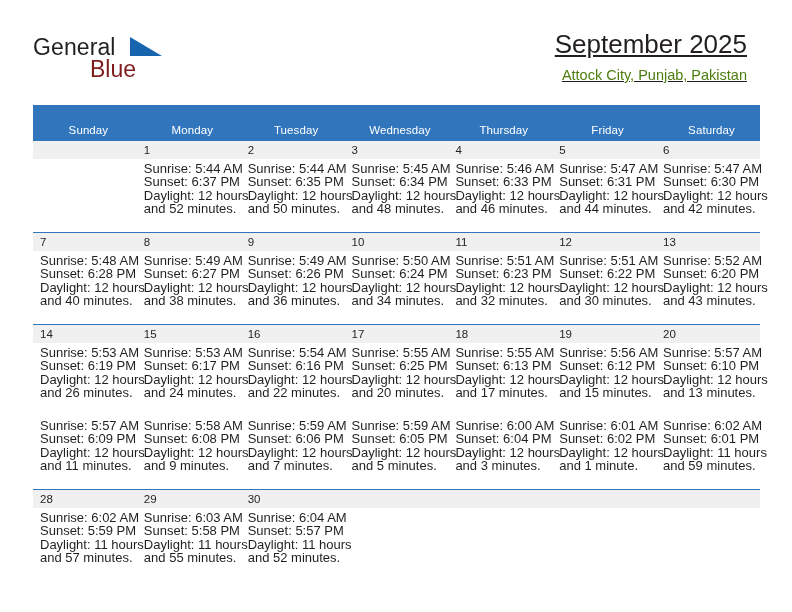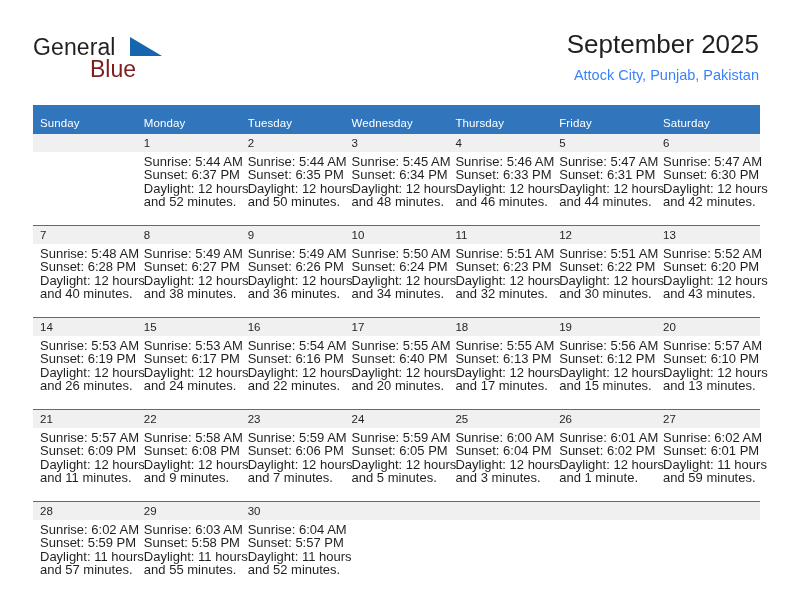--- a/index.html
+++ b/index.html
@@ -60,33 +60,34 @@
     left: 97px;
     top: 9px;
     width: 0;
     height: 0;
     border-left: 32px solid #1665ae;
     border-top: 19px solid transparent;
   }
 
   .title-block {
     position: absolute;
-    right: 0;
+    right: 12px;
     top: 0;
     text-align: right;
+    text-decoration: underline;
   }
   .month-title {
     font-size: 26px;
     color: #231f20;
     line-height: 32px;
     white-space: nowrap;
   }
   .location-title {
     font-size: 14.5px;
-    color: #3b82f6;
+    color: #4d7c0f;
     line-height: 22px;
     margin-top: 4px;
     white-space: nowrap;
   }
 
   
   .calendar {
     position: absolute;
     left: 33px;
     top: 105px;
@@ -98,22 +99,22 @@
     table-layout: fixed;
     width: 727px;
   }
   table.cal col { width: 103.857px; }
 
   thead th {
     background: #3176bc;
     color: #ffffff;
     font-size: 11.5px;
     font-weight: normal;
-    text-align: left;
-    padding: 12px 0 5px 7px;
+    text-align: center;
+    padding: 19px 0 5px 7px;
     height: 12px;
     letter-spacing: 0.1px;
   }
 
   tr.week-daynums td {
     background: #f0f0f0;
     border-top: 1.5px solid #3176bc;
     font-size: 11.5px;
     color: #231f20;
     padding: 3px 0 3px 7px;
@@ -312,21 +313,21 @@
             <span class="info-line">and 24 minutes.</span>
           </td>
           <td>
             <span class="info-line">Sunrise: 5:54 AM</span>
             <span class="info-line">Sunset: 6:16 PM</span>
             <span class="info-line">Daylight: 12 hours</span>
             <span class="info-line">and 22 minutes.</span>
           </td>
           <td>
             <span class="info-line">Sunrise: 5:55 AM</span>
-            <span class="info-line">Sunset: 6:40 PM</span>
+            <span class="info-line">Sunset: 6:25 PM</span>
             <span class="info-line">Daylight: 12 hours</span>
             <span class="info-line">and 20 minutes.</span>
           </td>
           <td>
             <span class="info-line">Sunrise: 5:55 AM</span>
             <span class="info-line">Sunset: 6:13 PM</span>
             <span class="info-line">Daylight: 12 hours</span>
             <span class="info-line">and 17 minutes.</span>
           </td>
           <td>
@@ -336,29 +337,20 @@
             <span class="info-line">and 15 minutes.</span>
           </td>
           <td>
             <span class="info-line">Sunrise: 5:57 AM</span>
             <span class="info-line">Sunset: 6:10 PM</span>
             <span class="info-line">Daylight: 12 hours</span>
             <span class="info-line">and 13 minutes.</span>
           </td>
         </tr>
 
-        <tr class="week-daynums">
-          <td>21</td>
-          <td>22</td>
-          <td>23</td>
-          <td>24</td>
-          <td>25</td>
-          <td>26</td>
-          <td>27</td>
-        </tr>
         <tr class="week-info">
           <td>
             <span class="info-line">Sunrise: 5:57 AM</span>
             <span class="info-line">Sunset: 6:09 PM</span>
             <span class="info-line">Daylight: 12 hours</span>
             <span class="info-line">and 11 minutes.</span>
           </td>
           <td>
             <span class="info-line">Sunrise: 5:58 AM</span>
             <span class="info-line">Sunset: 6:08 PM</span>

